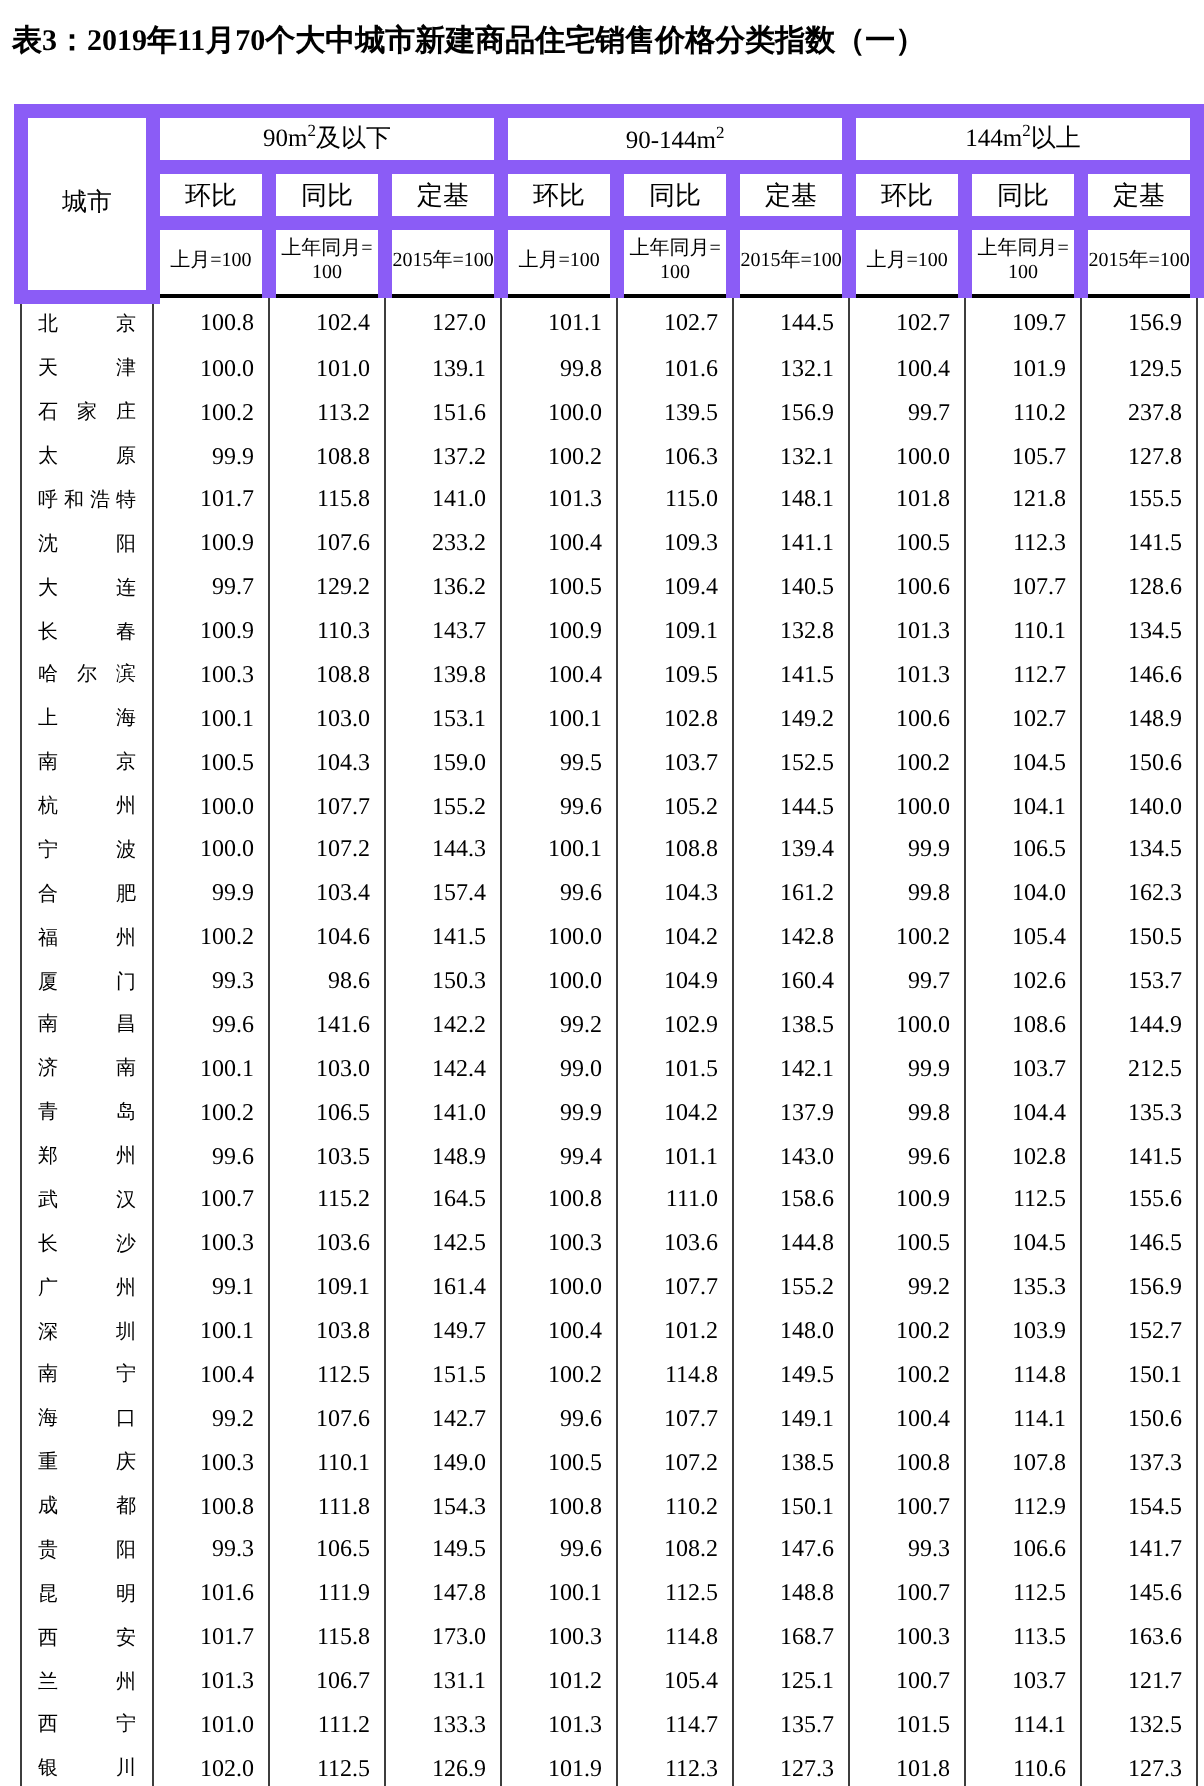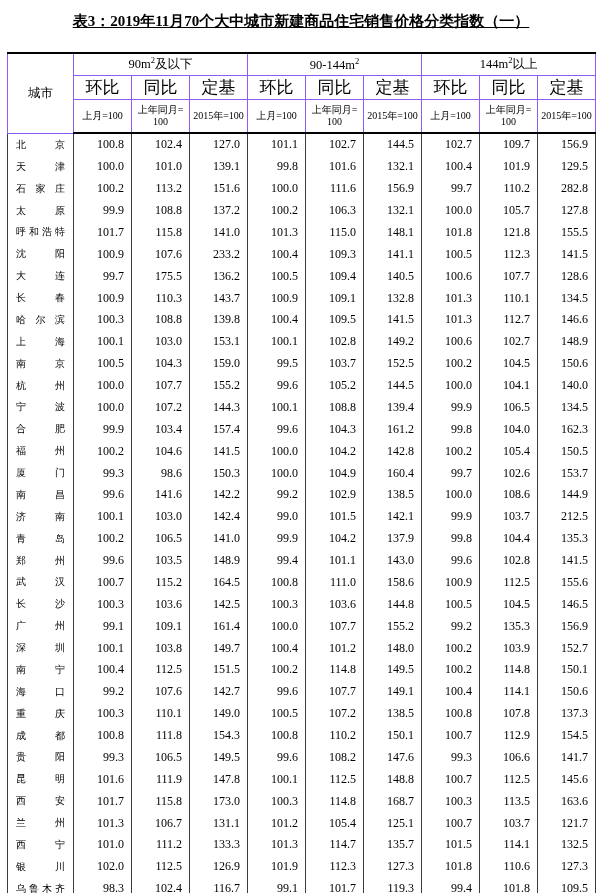--- a/index.html
+++ b/index.html
@@ -3,37 +3,37 @@
 <meta charset="utf-8">
 <style>
   html,body { margin:0; padding:0; }
   body {
     width:602px; height:893px; background:#ffffff; color:#000;
     font-family:"Liberation Serif","DejaVu Serif",serif;
     overflow:hidden;
   }
   .title {
     margin:11px 6px 0 6px;
-    font-size:15px; font-weight:bold; text-align:center;
-    color:#000; line-height:20px;text-decoration:underline;
+    font-size:15px; font-weight:bold; text-align:left;
+    color:#000; line-height:20px;
   }
   table.price-table {
     border-collapse:collapse; table-layout:fixed;
     width:588px; margin:21px 0 0 7px;
     border-left:1px solid #000; border-right:1px solid #000;
     border-top:2px solid #000; border-bottom:2px solid #000;
   }
   col.city-col { width:66px; }
   col.val-col { width:58px; }
   thead th {
-    border:1px solid #8b5cf6; font-weight:normal; padding:0;
+    border:7px solid #8b5cf6; font-weight:normal; padding:0;
     text-align:center; vertical-align:middle; color:#000;
   }
   tr.groups-row th { height:21px; font-size:12.5px; }
-  tr.metrics-row th { height:21px; font-size:17px; }
+  tr.metrics-row th { height:21px; font-size:13px; }
   tr.bases-row th { height:32px; font-size:10px; line-height:12px; }
   thead tr.bases-row th { border-bottom:2px solid #000; }
   th.city-th { font-size:13px; }
   th sup { font-size:8.5px; }
   tbody td {
     border-left:1px solid #3d3d3d; border-right:1px solid #3d3d3d;
     border-top:none; border-bottom:none;
     height:21.88px; padding:0; font-size:12px; color:#000;
     vertical-align:middle; overflow:hidden;
   }
@@ -116,25 +116,25 @@
           <td class="value-cell">100.4</td>
           <td class="value-cell">101.9</td>
           <td class="value-cell">129.5</td>
         </tr>
         <tr>
           <td class="city-cell">石家庄</td>
           <td class="value-cell">100.2</td>
           <td class="value-cell">113.2</td>
           <td class="value-cell">151.6</td>
           <td class="value-cell">100.0</td>
-          <td class="value-cell">111.6</td>
+          <td class="value-cell">139.5</td>
           <td class="value-cell">156.9</td>
           <td class="value-cell">99.7</td>
           <td class="value-cell">110.2</td>
-          <td class="value-cell">282.8</td>
+          <td class="value-cell">237.8</td>
         </tr>
         <tr>
           <td class="city-cell">太原</td>
           <td class="value-cell">99.9</td>
           <td class="value-cell">108.8</td>
           <td class="value-cell">137.2</td>
           <td class="value-cell">100.2</td>
           <td class="value-cell">106.3</td>
           <td class="value-cell">132.1</td>
           <td class="value-cell">100.0</td>
@@ -161,21 +161,21 @@
           <td class="value-cell">100.4</td>
           <td class="value-cell">109.3</td>
           <td class="value-cell">141.1</td>
           <td class="value-cell">100.5</td>
           <td class="value-cell">112.3</td>
           <td class="value-cell">141.5</td>
         </tr>
         <tr>
           <td class="city-cell">大连</td>
           <td class="value-cell">99.7</td>
-          <td class="value-cell">175.5</td>
+          <td class="value-cell">129.2</td>
           <td class="value-cell">136.2</td>
           <td class="value-cell">100.5</td>
           <td class="value-cell">109.4</td>
           <td class="value-cell">140.5</td>
           <td class="value-cell">100.6</td>
           <td class="value-cell">107.7</td>
           <td class="value-cell">128.6</td>
         </tr>
         <tr>
           <td class="city-cell">长春</td>

